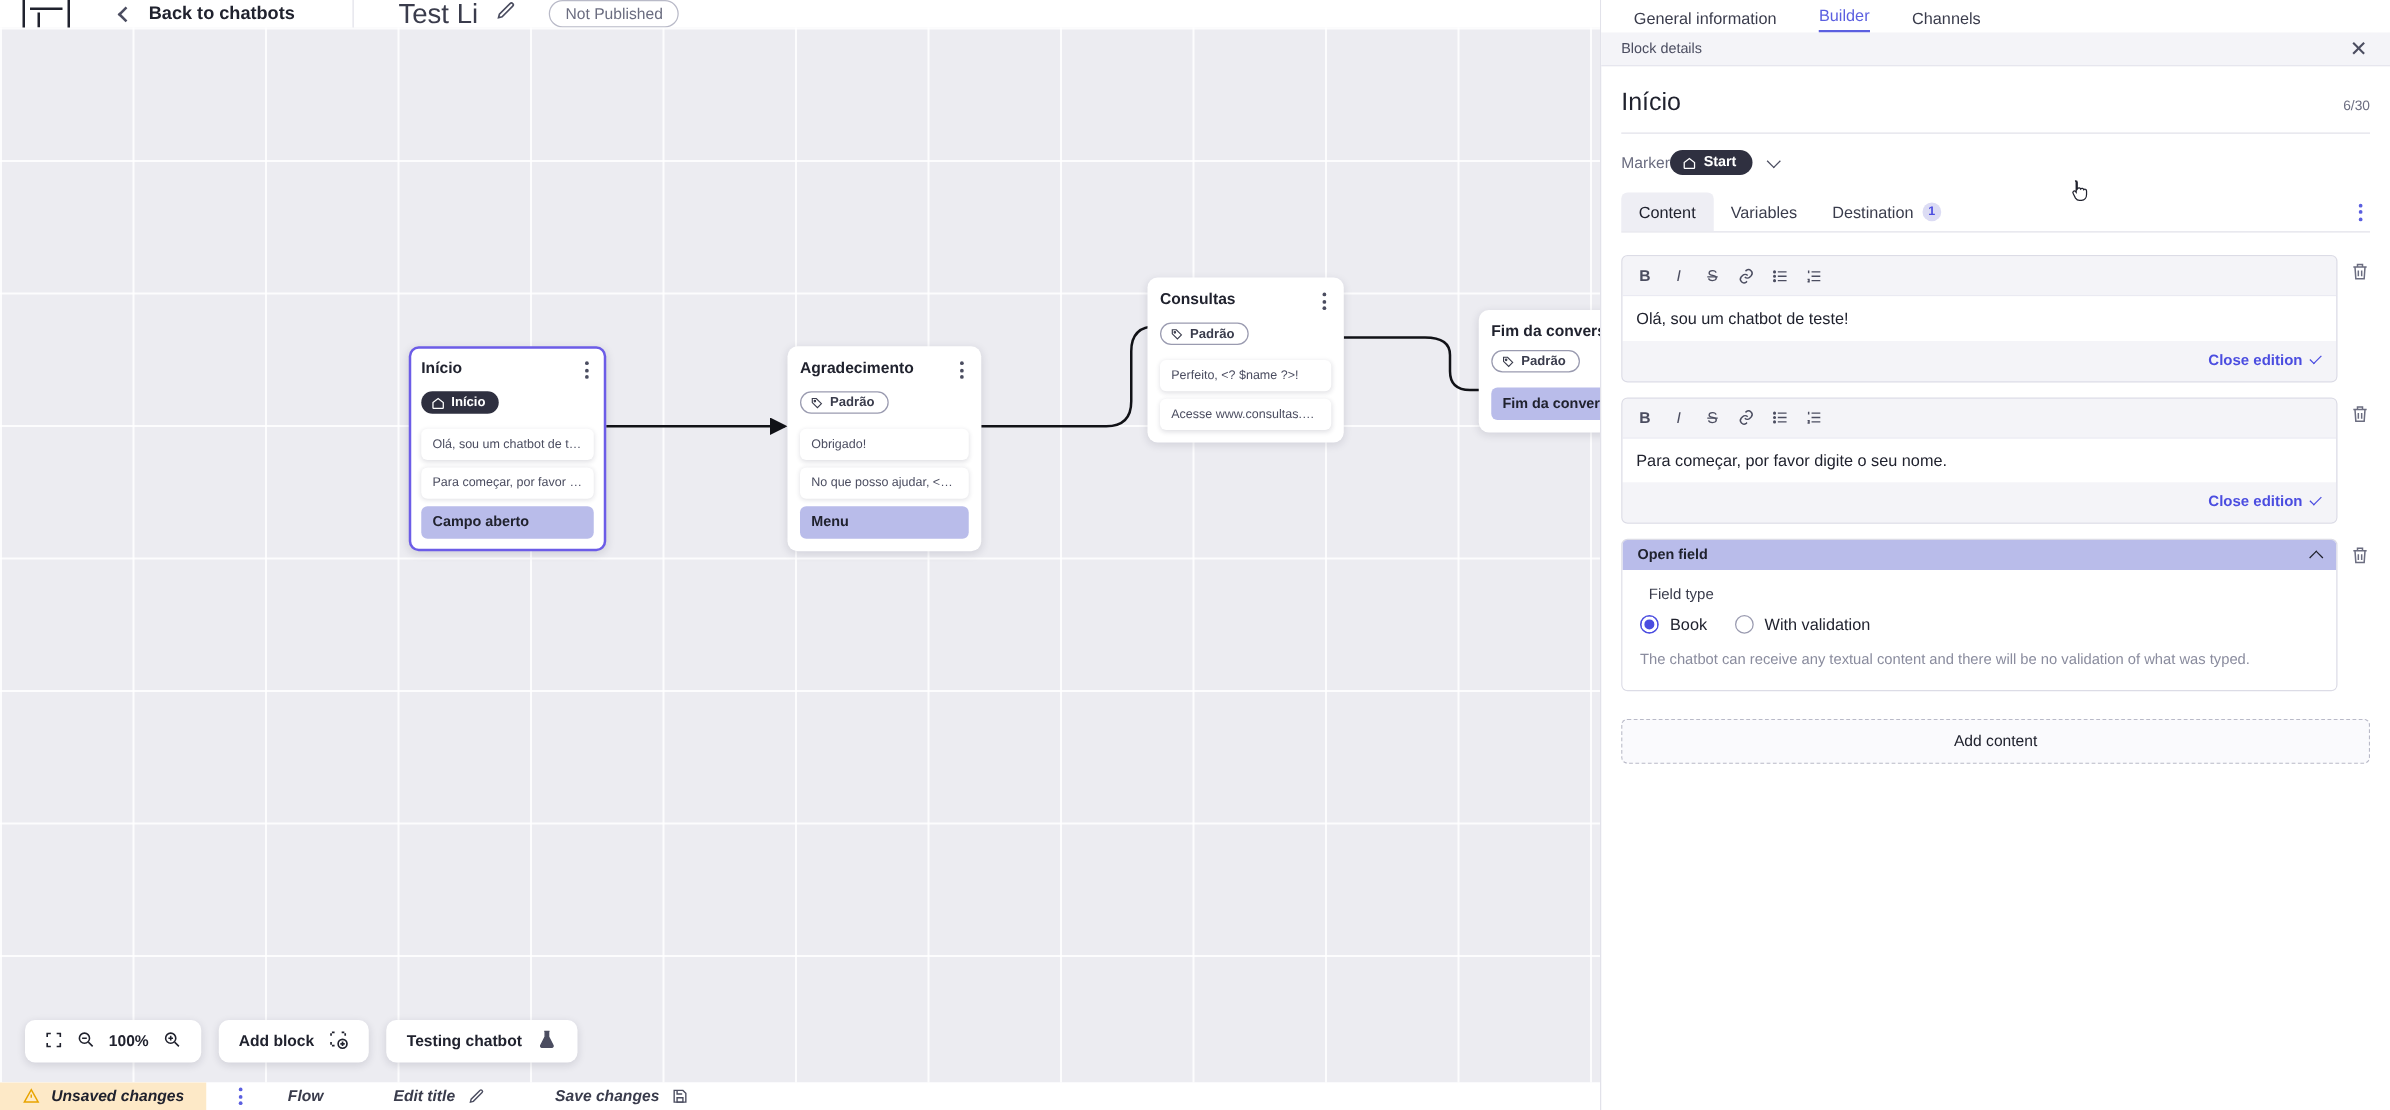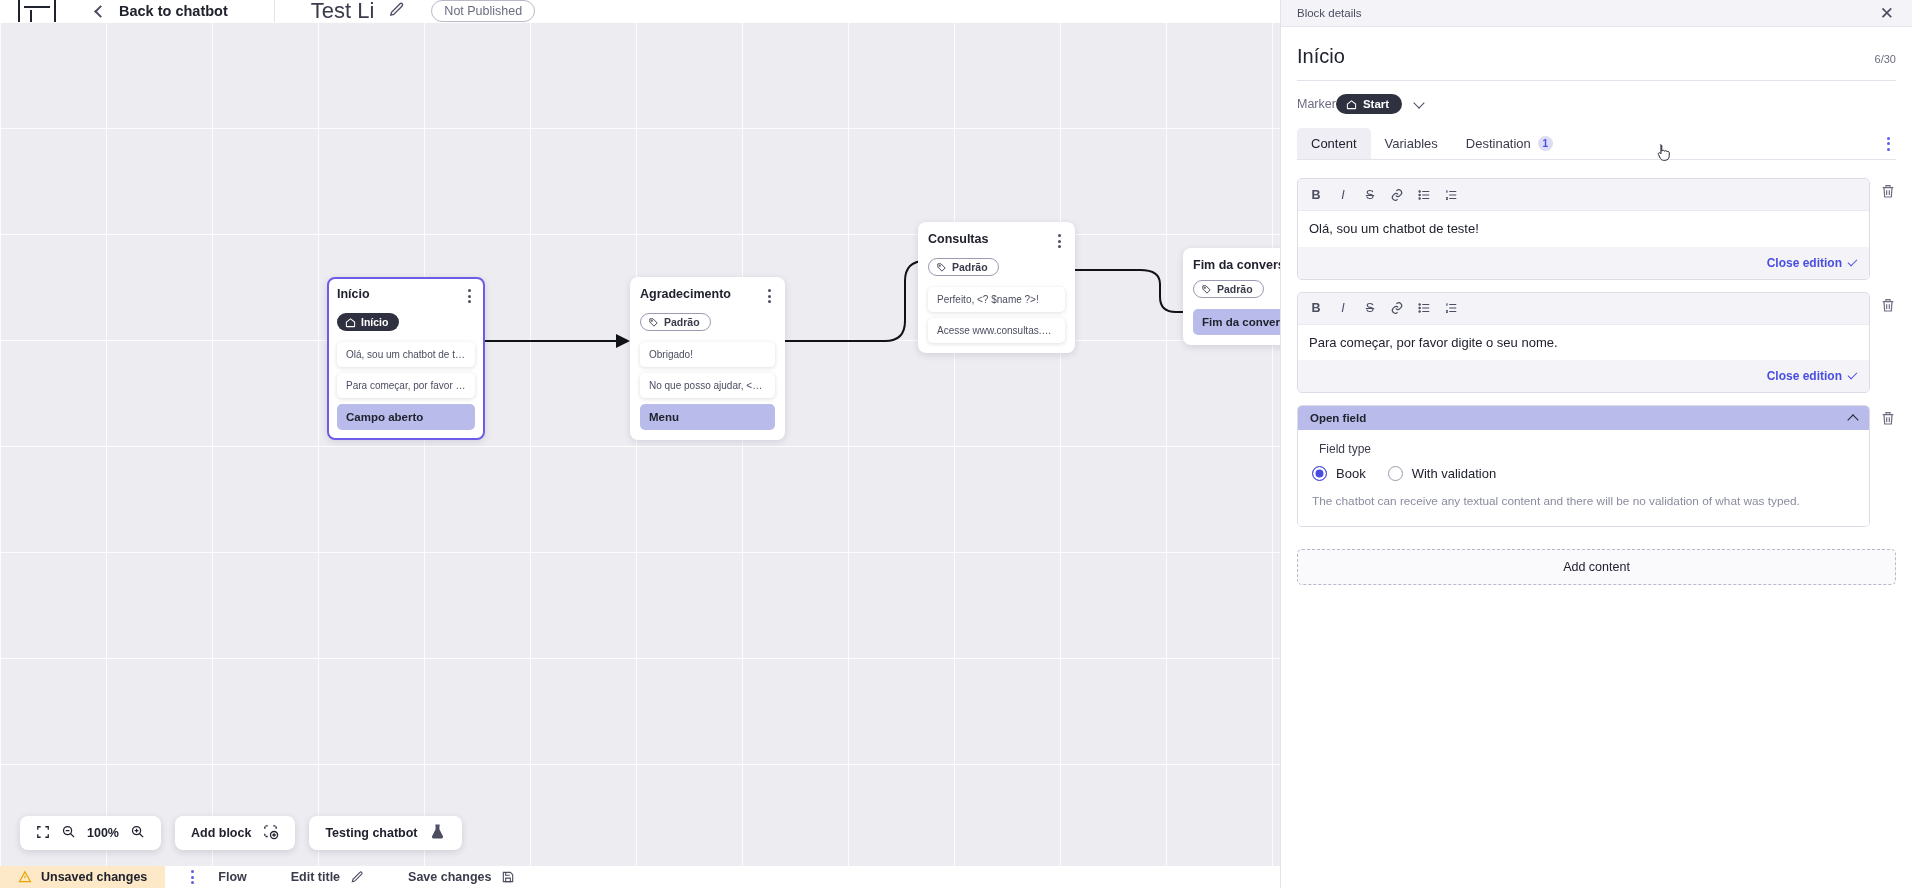--- a/index.html
+++ b/index.html
@@ -203,40 +203,40 @@
 
   .add-content {
     margin-top: 22px; border: 1.5px dashed #b9bac8; border-radius: 5px;
     height: 36px; display: flex; align-items: center; justify-content: center;
     font-size: 12.5px; color: #20222e; background: #fafafd;
   }
 
   
   .botbar {
     position: absolute; left: 0; bottom: 0; width: 1565px; height: 22px;
-    display: flex; align-items: center; background: #ffffff; z-index: 35;
+    display: flex; align-items: center; background: #ffffff; z-index: 35; font-style: italic;
   }
   .unsaved {
     background: #fde9c7; height: 22px; display: flex; align-items: center;
     gap: 9px; padding: 0 18px 0 18px; font-size: 12.5px; font-weight: bold; color: #20222e;
   }
   .bb-kebab { display: flex; flex-direction: column; gap: 2.5px; margin: 0 24px 0 26px; }
   .bb-kebab i { width: 3px; height: 3px; border-radius: 50%; background: #5b5fe0; }
-  .bb-item { display: flex; align-items: center; gap: 10px; font-size: 12.5px; font-weight: bold; color: #3a3c4c; margin-right: 44px; white-space: nowrap; }
+  .bb-item { display: flex; align-items: center; gap: 10px; font-size: 12.5px; font-weight: bold; color: #3a3c4c; margin-right: 44px; white-space: nowrap; margin-left: 12px; }
   .cursor-ico { position: absolute; left: 1655px; top: 142px; z-index: 60; }
 </style>
 </head>
 <body>
 
 <div class="app">
 
   <div class="topbar">
     <div class="logo-box"></div>
     <div class="chev-left"></div>
-    <div class="back-label">Back to chatbot</div>
+    <div class="back-label">Back to chatbots</div>
     <div class="topbar-sep"></div>
     <div class="bot-title">Test Li</div>
     <span class="pencil-ico">
       <svg width="17" height="17" viewBox="0 0 24 24" fill="none" stroke="#4b4d60" stroke-width="1.9">
         <path d="M4 20l4-1L20 7a2 2 0 0 0-3-3L5 16l-1 4z"></path>
       </svg>
     </span>
     <div class="badge-pub">Not Published</div>
   </div>
 
@@ -373,20 +373,25 @@
           <svg width="17" height="17" viewBox="0 0 24 24" fill="#4b4d60" stroke="#4b4d60" stroke-width="1.5">
             <path d="M9 3h6M10 3v6L5 19a1.5 1.5 0 0 0 1.3 2h11.4A1.5 1.5 0 0 0 19 19l-5-10V3"></path>
           </svg>
         </span>
       </div>
     </div>
   </div>
 
   <div class="panel">
 
+    <div class="panel-tabs">
+      <div class="ptab">General information</div>
+      <div class="ptab active">Builder</div>
+      <div class="ptab">Channels</div>
+    </div>
 
     <div class="panel-sub">
       <span class="panel-sub-t">Block details</span>
       <span class="xbtn">✕</span>
     </div>
 
     <div class="panel-body">
 
       <div class="blk-title-row">
         <span class="blk-title">Início</span>

